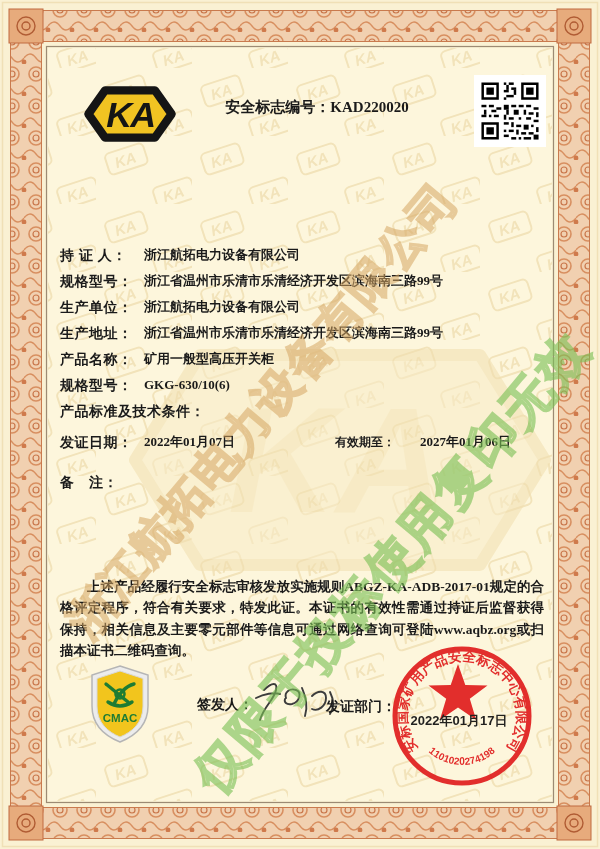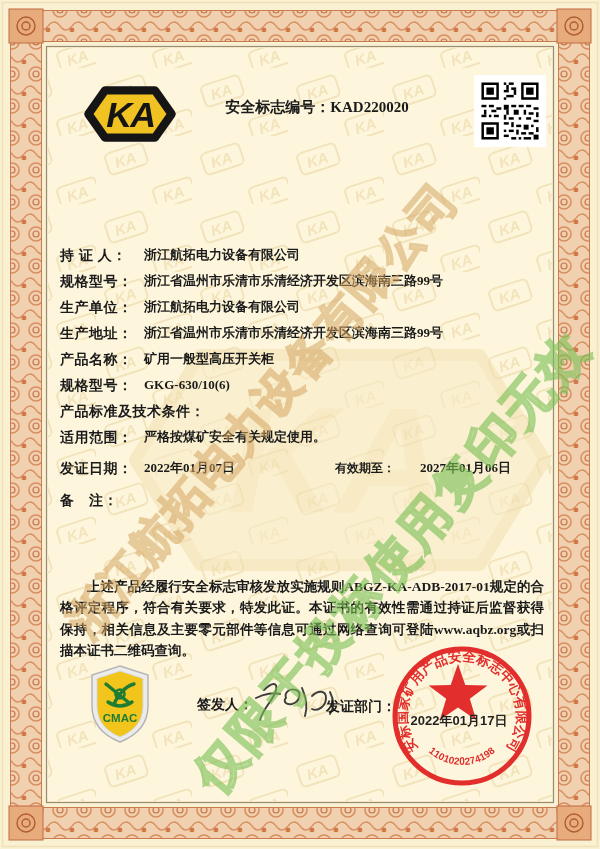--- a/index.html
+++ b/index.html
@@ -32,21 +32,21 @@
   .rows{position:absolute;left:60px;top:245px;width:482px;}
   .row{display:flex;align-items:flex-start;height:26px;line-height:20px;}
   .row .lbl{flex:0 0 84px;font-size:14px;font-weight:700;letter-spacing:.5px;}
   .row .val{font-size:13px;font-weight:700;
       font-family:"Liberation Serif","DejaVu Serif",serif;}
   .row.wide .lbl{flex:0 0 185px;}
   .row.dates{margin-top:5px;position:relative;height:28px;}
   .row.dates .lbl2{position:absolute;left:275px;top:0;font-size:12px;font-weight:700;}
   .row.dates .val2{position:absolute;left:360px;top:0;font-size:13px;font-weight:700;
       font-family:"Liberation Serif","DejaVu Serif",serif;}
-  .row.remark{margin-top:4px;}
+  .row.remark{margin-top:12px;}
   
   .para{position:absolute;left:60px;top:576px;width:484px;font-size:13.5px;
       font-weight:700;line-height:1.58;text-align:justify;text-indent:2em;
       font-family:"Liberation Serif","DejaVu Serif",serif;}
   
   .cmac{position:absolute;left:88px;top:664px;}
   .signer-lbl{position:absolute;left:197px;top:696px;font-size:14px;font-weight:700;}
   .signature{position:absolute;left:250px;top:676px;}
   .dept-lbl{position:absolute;left:326px;top:698px;font-size:14px;font-weight:700;}
   .seal{position:absolute;left:383px;top:638px;z-index:6;}
@@ -203,24 +203,20 @@
         <span class="lbl">产品名称：</span>
         <span class="val">矿用一般型高压开关柜</span>
       </div>
       <div class="row">
         <span class="lbl">规格型号：</span>
         <span class="val">GKG-630/10(6)</span>
       </div>
       <div class="row wide">
         <span class="lbl">产品标准及技术条件：</span>
       </div>
-      <div class="row">
-        <span class="lbl">适用范围：</span>
-        <span class="val">严格按煤矿安全有关规定使用。</span>
-      </div>
       <div class="row dates">
         <span class="lbl">发证日期：</span>
         <span class="val">2022年01月07日</span>
         <span class="lbl2">有效期至：</span>
         <span class="val2">2027年01月06日</span>
       </div>
       <div class="row remark">
         <span class="lbl">备　注：</span>
         <span class="val"></span>
       </div>

